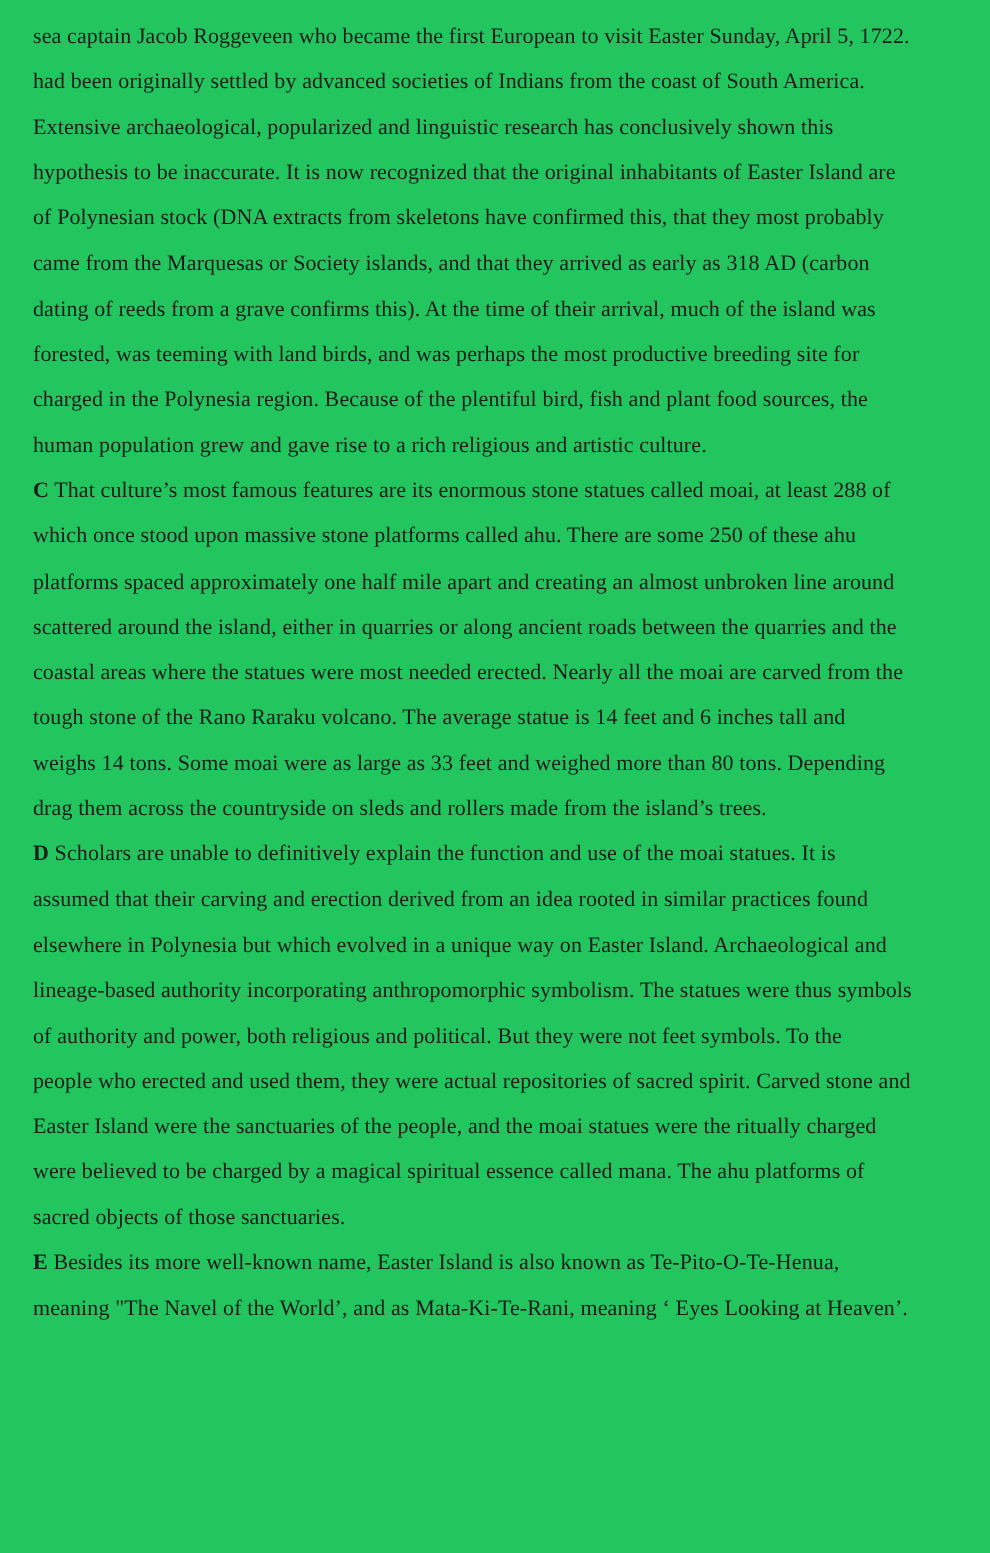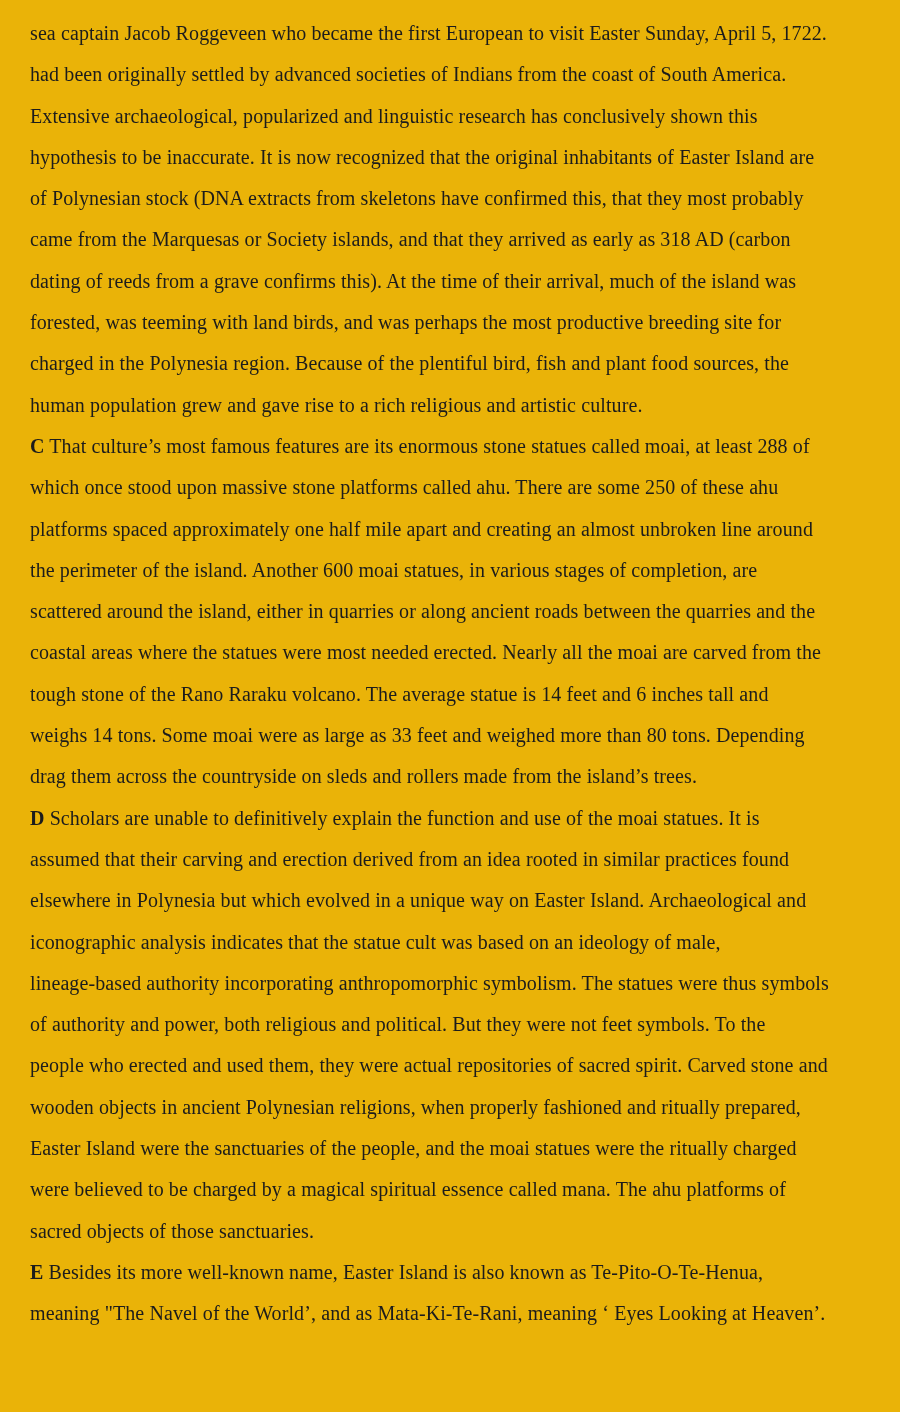--- a/index.html
+++ b/index.html
@@ -3,21 +3,21 @@
 <meta charset="utf-8">
 <style>
   html, body {
     margin: 0;
     padding: 0;
     background: #ffffff;
   }
   .page {
     width: 900px;
     height: 1412px;
-    background: #eab308;
+    background: #22c55e;
     box-sizing: border-box;
     padding: 13px 18px 0 30px;
     overflow: hidden;
     font-family: "Liberation Serif", "DejaVu Serif", serif;
     color: #1c1c1c;
   }
   .doc {
     font-size: 20px;
     line-height: 41.3px;
   }
@@ -40,33 +40,30 @@
       <div class="line">hypothesis to be inaccurate. It is now recognized that the original inhabitants of Easter Island are</div>
       <div class="line">of Polynesian stock (DNA extracts from skeletons have confirmed this, that they most probably</div>
       <div class="line">came from the Marquesas or Society islands, and that they arrived as early as 318 AD (carbon</div>
       <div class="line">dating of reeds from a grave confirms this). At the time of their arrival, much of the island was</div>
       <div class="line">forested, was teeming with land birds, and was perhaps the most productive breeding site for</div>
       <div class="line">charged in the Polynesia region. Because of the plentiful bird, fish and plant food sources, the</div>
       <div class="line">human population grew and gave rise to a rich religious and artistic culture.</div>
       <div class="line"><b>C</b> That culture’s most famous features are its enormous stone statues called moai, at least 288 of</div>
       <div class="line">which once stood upon massive stone platforms called ahu. There are some 250 of these ahu</div>
       <div class="line">platforms spaced approximately one half mile apart and creating an almost unbroken line around</div>
-      <div class="line">the perimeter of the island. Another 600 moai statues, in various stages of completion, are</div>
       <div class="line">scattered around the island, either in quarries or along ancient roads between the quarries and the</div>
       <div class="line">coastal areas where the statues were most needed erected. Nearly all the moai are carved from the</div>
       <div class="line">tough stone of the Rano Raraku volcano. The average statue is 14 feet and 6 inches tall and</div>
       <div class="line">weighs 14 tons. Some moai were as large as 33 feet and weighed more than 80 tons. Depending</div>
       <div class="line">drag them across the countryside on sleds and rollers made from the island’s trees.</div>
       <div class="line"><b>D</b> Scholars are unable to definitively explain the function and use of the moai statues. It is</div>
       <div class="line">assumed that their carving and erection derived from an idea rooted in similar practices found</div>
       <div class="line">elsewhere in Polynesia but which evolved in a unique way on Easter Island. Archaeological and</div>
-      <div class="line">iconographic analysis indicates that the statue cult was based on an ideology of male,</div>
       <div class="line">lineage-based authority incorporating anthropomorphic symbolism. The statues were thus symbols</div>
       <div class="line">of authority and power, both religious and political. But they were not feet symbols. To the</div>
       <div class="line">people who erected and used them, they were actual repositories of sacred spirit. Carved stone and</div>
-      <div class="line">wooden objects in ancient Polynesian religions, when properly fashioned and ritually prepared,</div>
       <div class="line">Easter Island were the sanctuaries of the people, and the moai statues were the ritually charged</div>
       <div class="line">were believed to be charged by a magical spiritual essence called mana. The ahu platforms of</div>
       <div class="line">sacred objects of those sanctuaries.</div>
       <div class="line"><b>E</b> Besides its more well-known name, Easter Island is also known as Te-Pito-O-Te-Henua,</div>
       <div class="line">meaning "The Navel of the World’, and as Mata-Ki-Te-Rani, meaning ‘ Eyes Looking at Heaven’.</div>
     </div>
 </div>
 
 </body></html>

